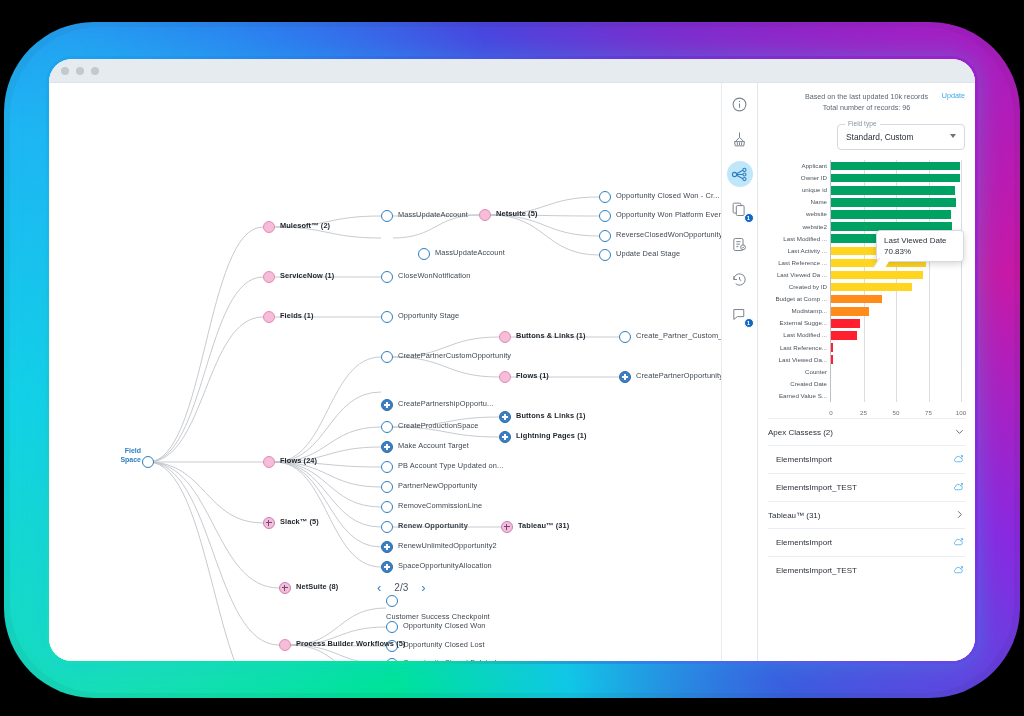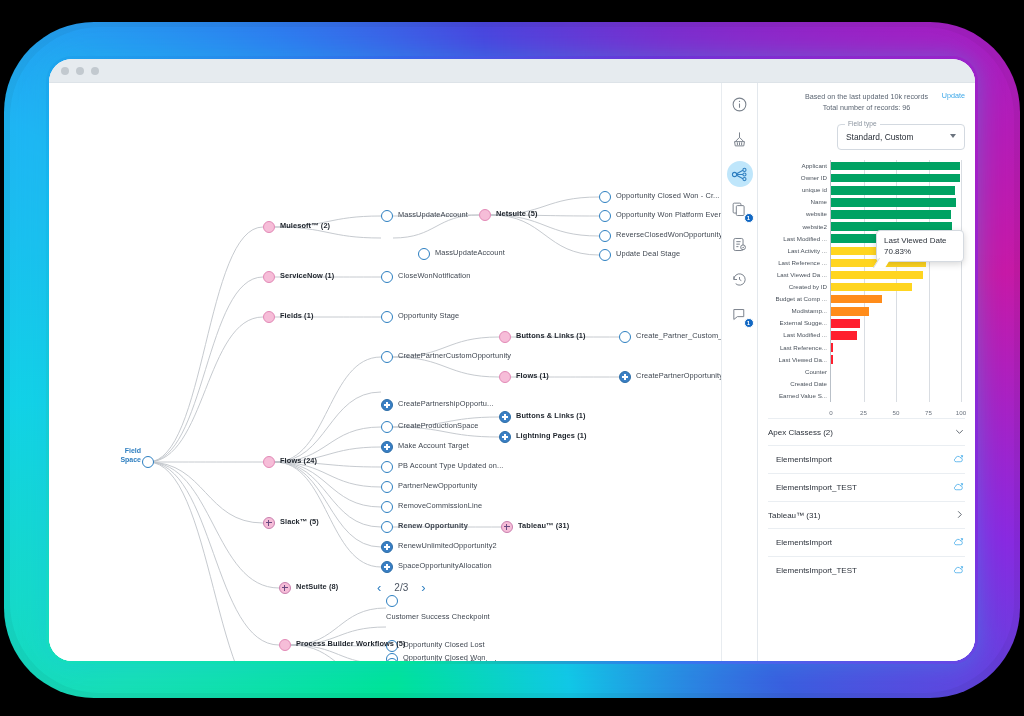--- a/index.html
+++ b/index.html
@@ -349,21 +349,21 @@
                 <span class="lbl bold">Slack™ (5)</span>
               </div>
               <div class="node" style="left: 230px; top: 505px;">
                 <span class="circ pinkplus"></span>
                 <span class="lbl bold">NetSuite (8)</span>
               </div>
               <div class="node" style="left: 337px; top: 525px; flex-direction: column;">
                 <span class="circ "></span>
                 <span class="lbl">Customer Success Checkpoint</span>
               </div>
-              <div class="node" style="left: 337px; top: 544px; margin-top: 32px;">
+              <div class="node" style="left: 337px; top: 544px;">
                 <span class="circ "></span>
                 <span class="lbl">Opportunity Closed Won</span>
               </div>
               <div class="node" style="left: 337px; top: 563px;">
                 <span class="circ "></span>
                 <span class="lbl">Opportunity Closed Lost</span>
               </div>
               <div class="node" style="left: 337px; top: 581px;">
                 <span class="circ "></span>
                 <span class="lbl">Opportunity Closed Deleted</span>

